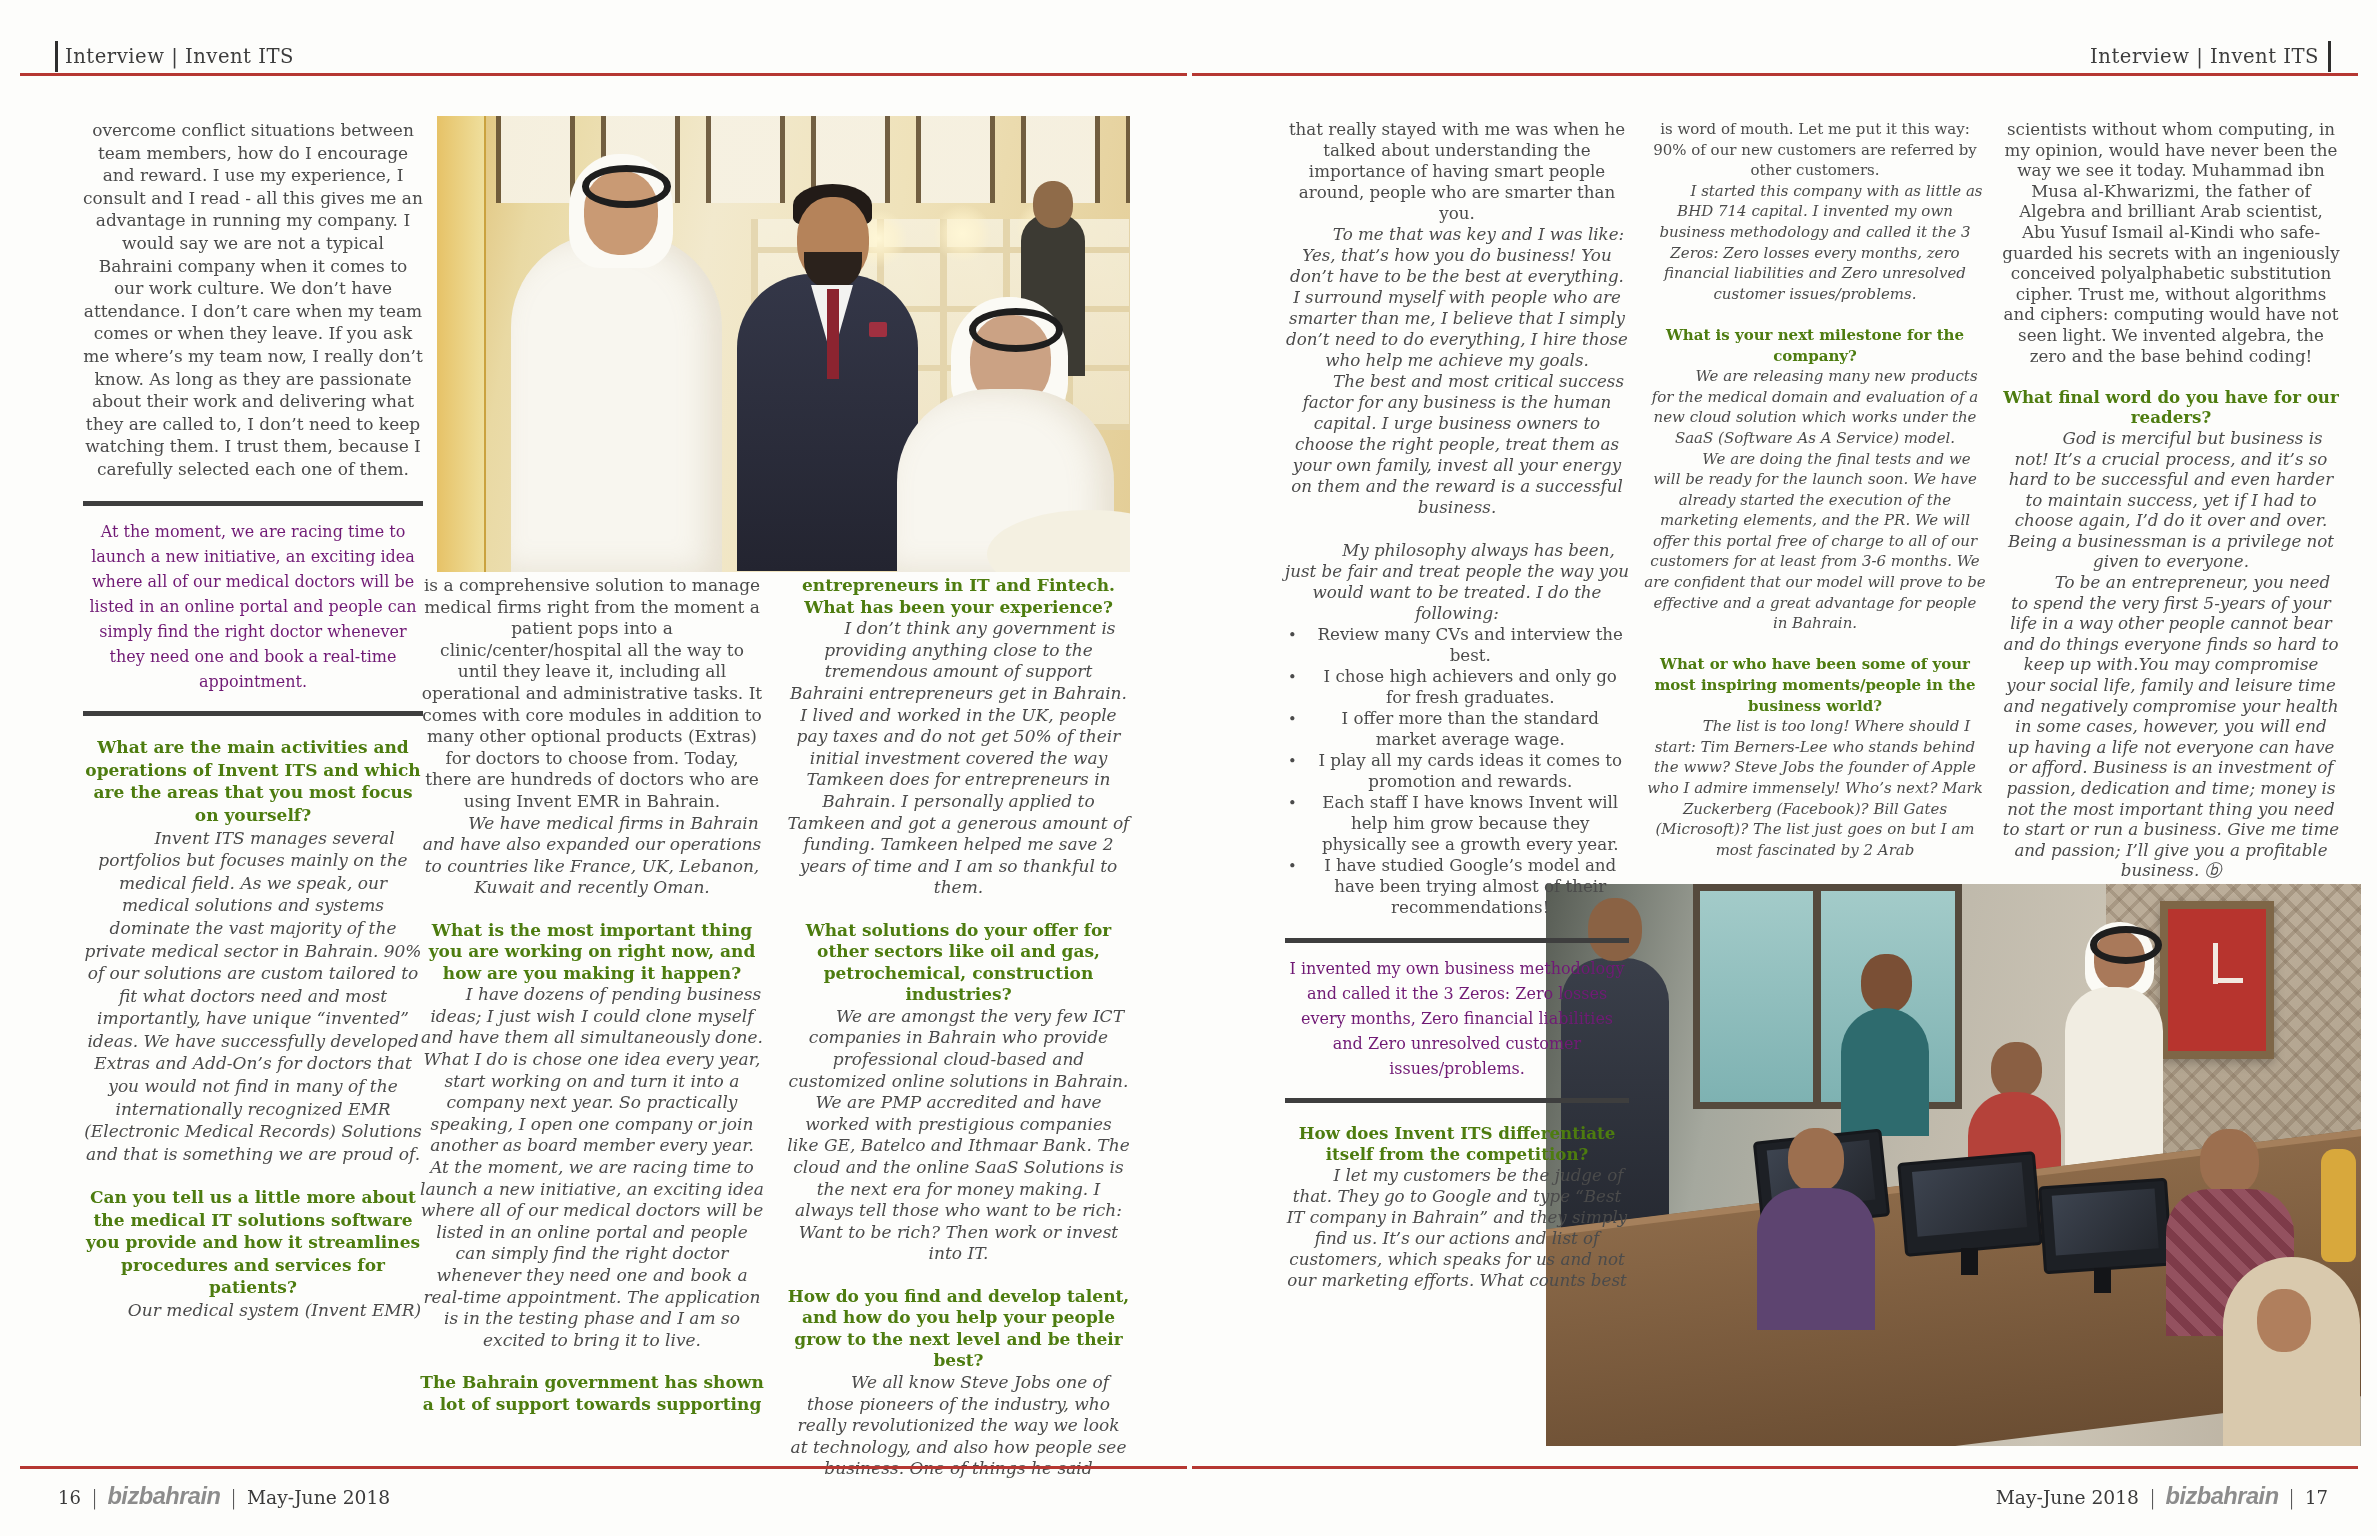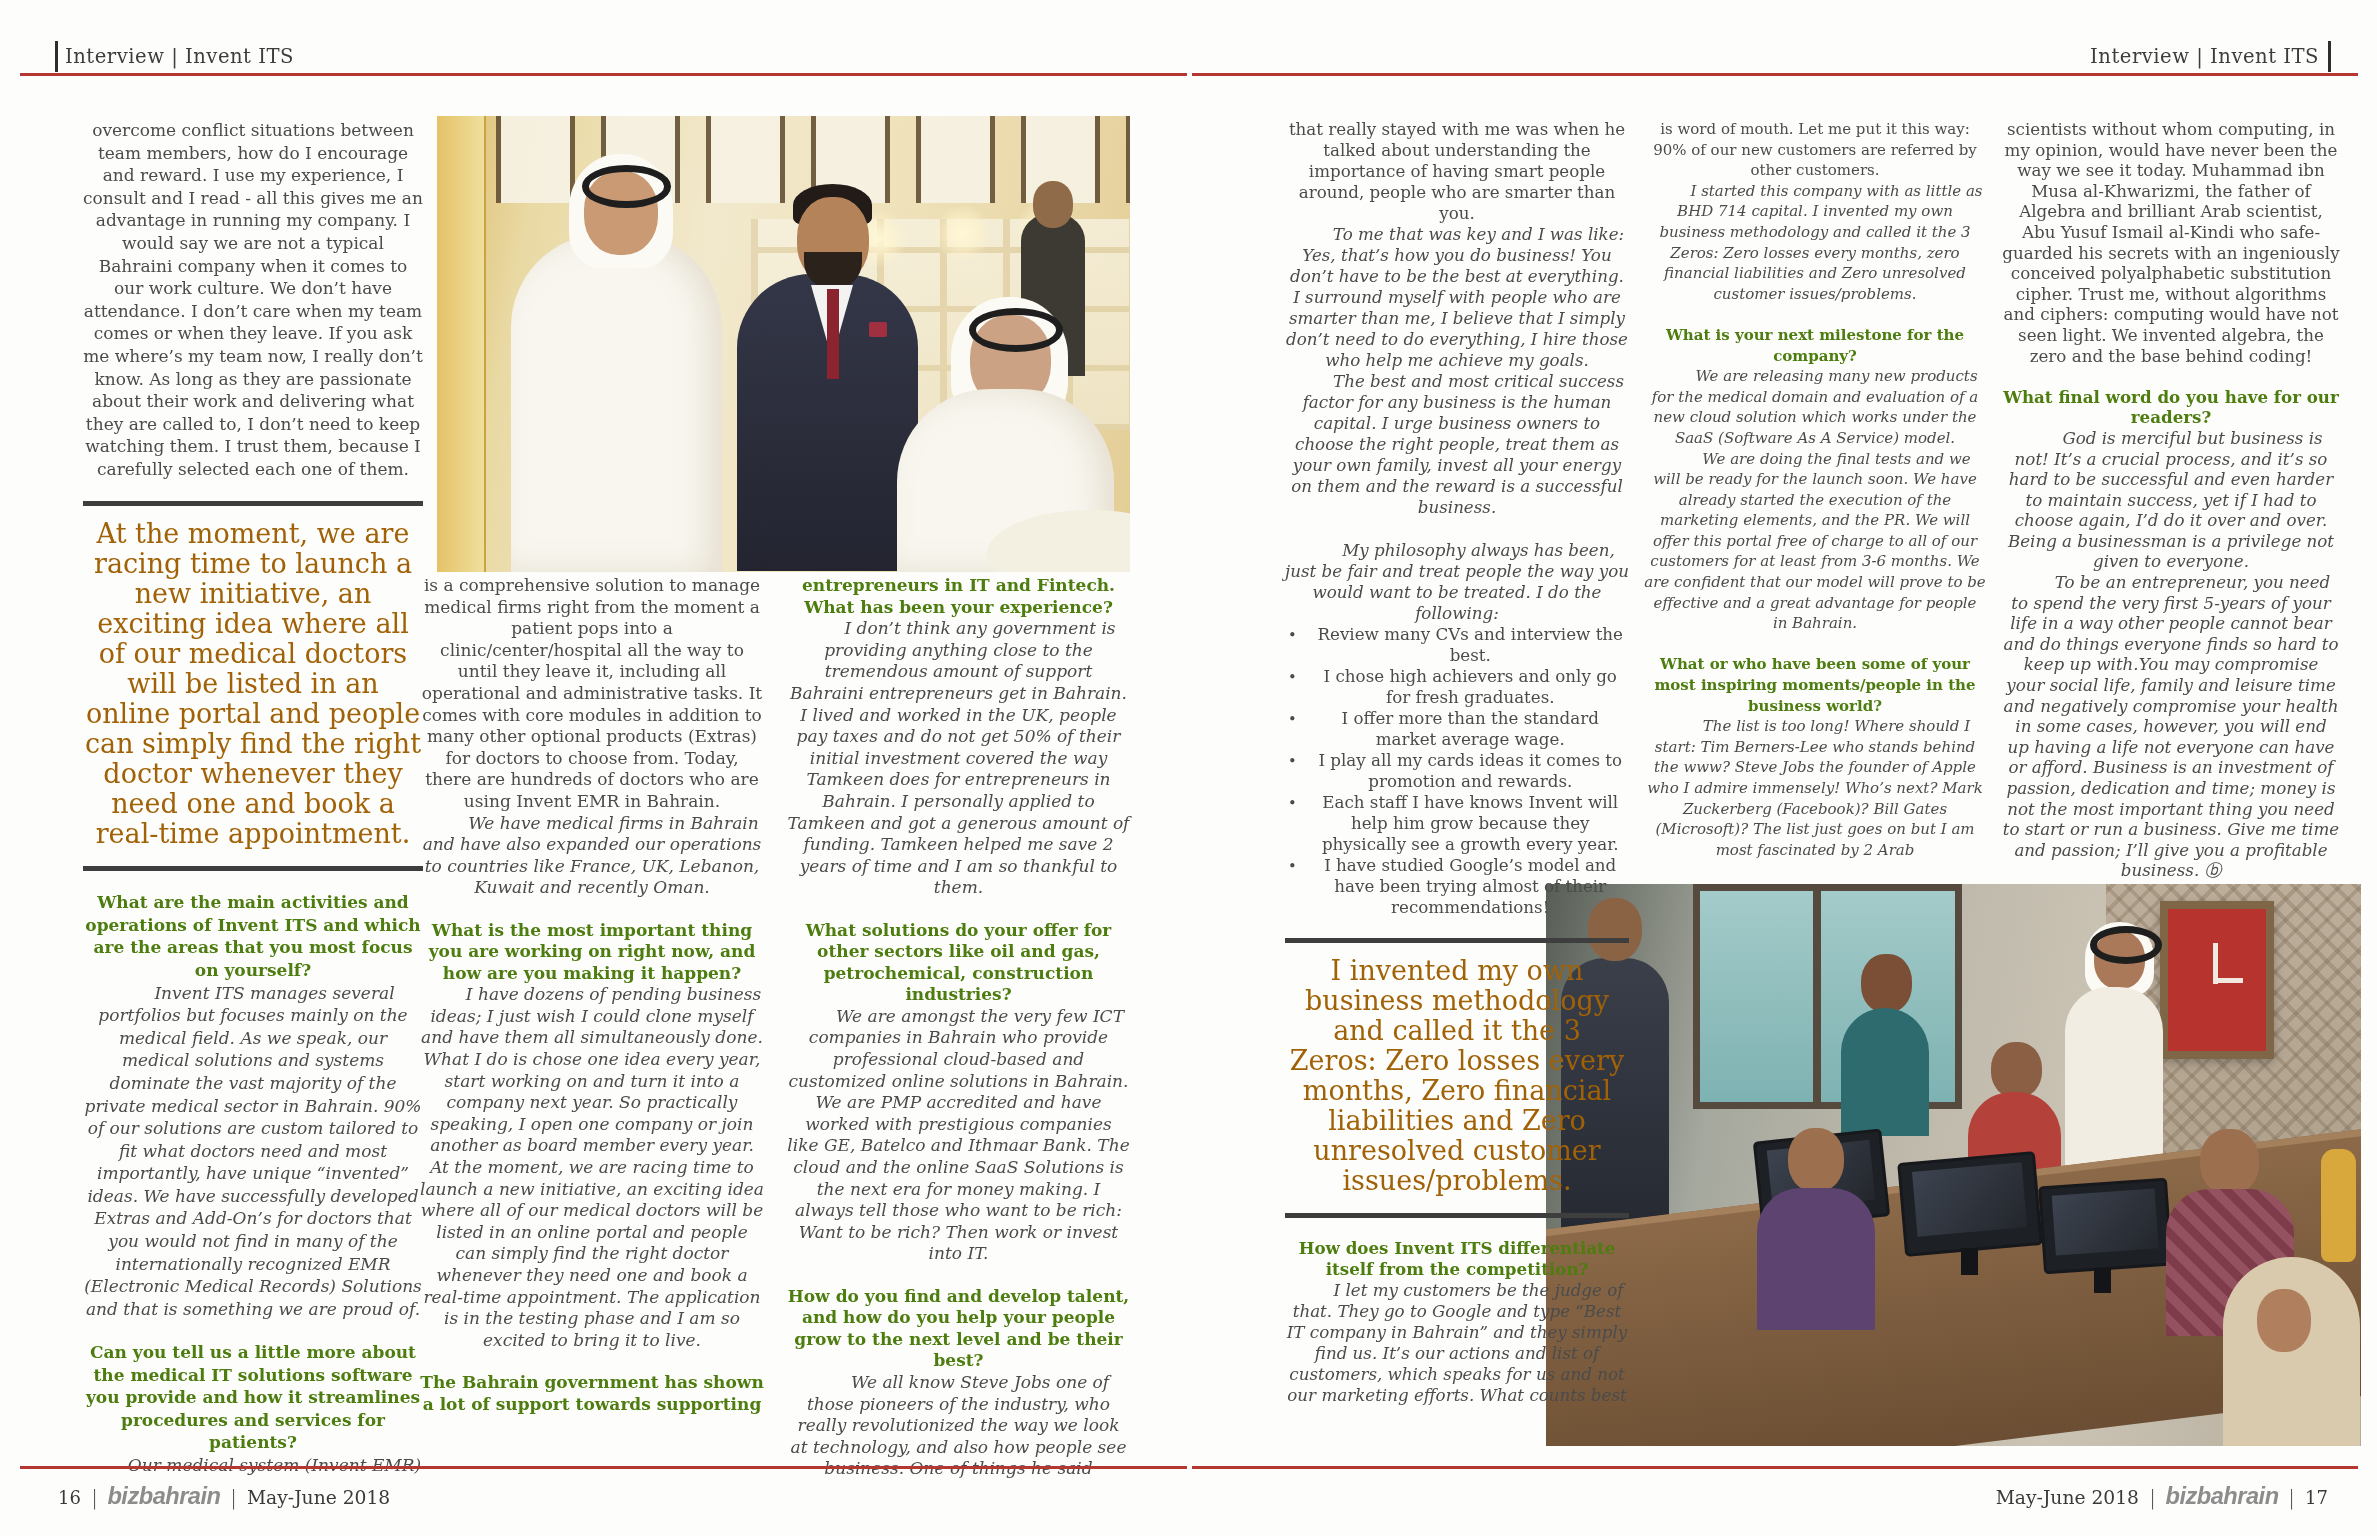--- a/index.html
+++ b/index.html
@@ -37,21 +37,21 @@
   #r2{left:1644px;top:119px;width:342px;font-size:15px;line-height:20.6px;}
   #r3{left:2002px;top:119px;width:338px;font-size:16.7px;line-height:20.6px;}
 
   .para{margin:0;}
   .para.ind{text-indent:43px;font-style:italic;}
   .para.sp{margin-top:21.6px;}
   .q{margin:20.6px 0 0 0;font-weight:bold;color:#4d7c0f;font-size:inherit;line-height:inherit;}
   .q.first{margin-top:0;}
   .pullquote{margin:20.6px 0;border-top:5.4px solid #3e3e3e;border-bottom:5.4px solid #3e3e3e;
              padding:12.8px 1px 16.7px 1px;}
-  .pullquote p{margin:0;font-size:27px;line-height:30px;color:#a16207;}
+  .pullquote p{margin:0;font-size:16px;line-height:25px;color:#701a75;}
   ul.bullets{margin:0;padding:0;list-style:none;}
   ul.bullets li{position:relative;padding-left:26.5px;}
   ul.bullets li::before{content:"\2022";position:absolute;left:2.9px;font-size:14.7px;}
 
   
   .photo{position:absolute;overflow:hidden;}
   #photoL{left:437px;top:116px;width:693px;height:456px;
     background:linear-gradient(100deg,#dcb969 0%,#e9d9a3 14%,#f2e9cd 38%,#efe2ba 62%,#e3cd96 100%);}
   .plc-doorL{position:absolute;left:0;top:0;width:47px;height:100%;
     background:linear-gradient(90deg,#e6c267,#efdf9d);border-right:2.9px solid #caa23f;}

